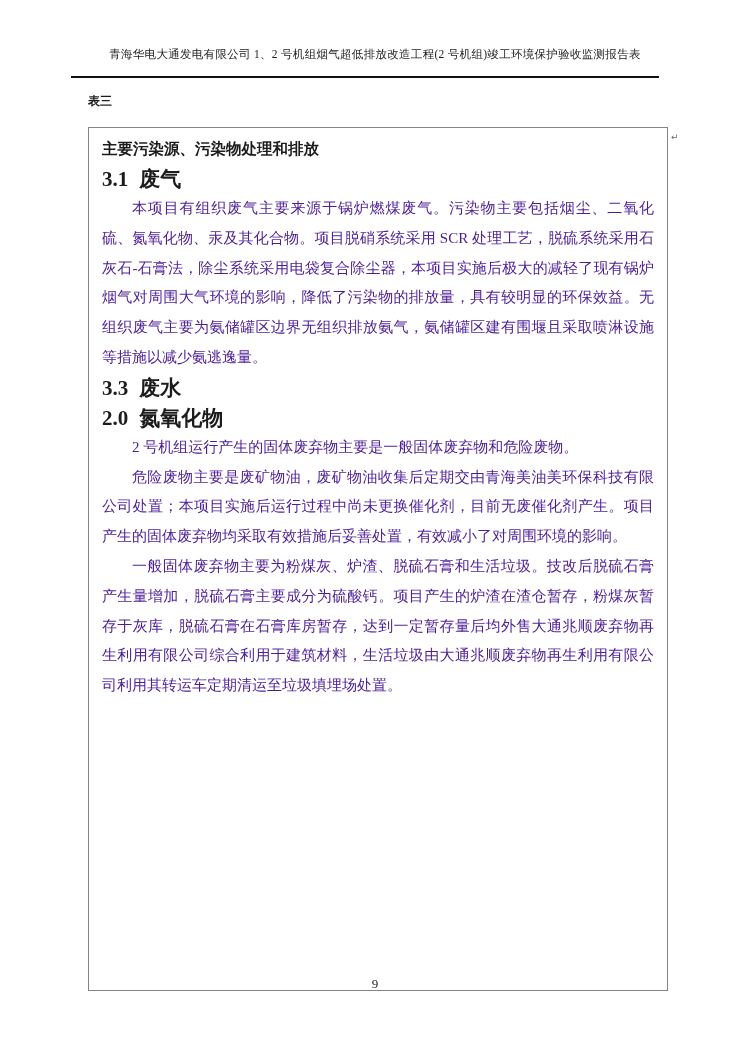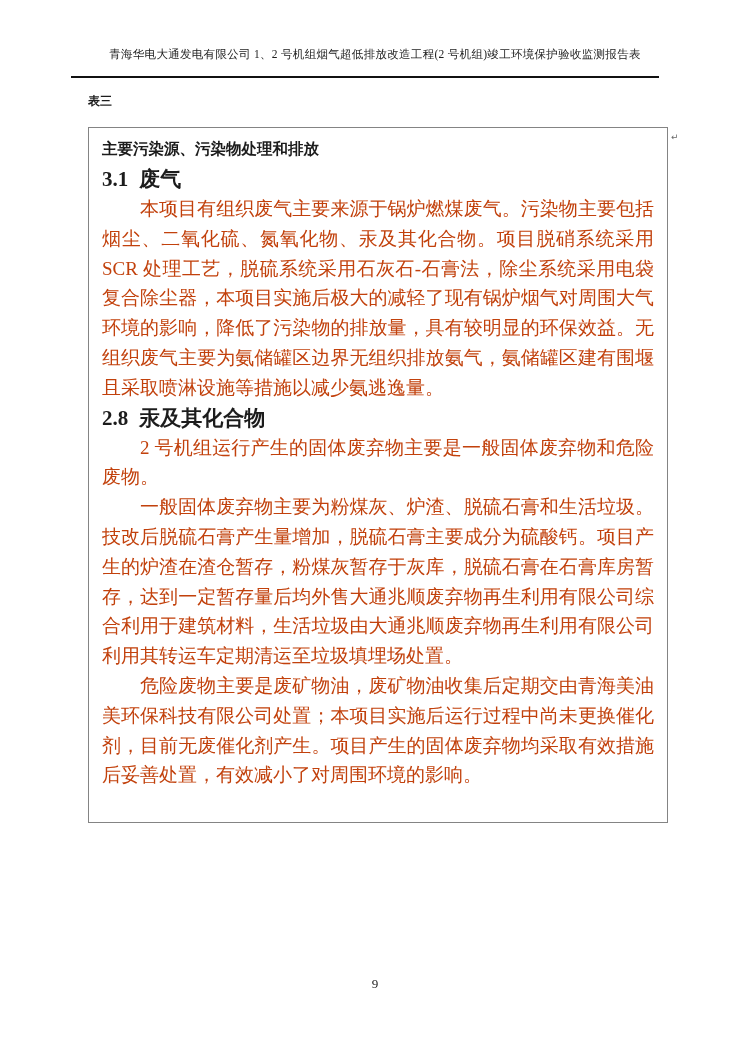--- a/index.html
+++ b/index.html
@@ -38,21 +38,21 @@
     left: 88px;
     font-family: "Liberation Sans", "DejaVu Sans", sans-serif;
     font-weight: 700;
     font-size: 12px;
   }
   .content-table {
     position: absolute;
     top: 127px;
     left: 88px;
     width: 580px;
-    height: 696px;
+    height: 864px;
     border: 1px solid #848484;
     padding: 5px 13px 0 13px;
     overflow: hidden;
   }
   .content-title {
     font-family: "Liberation Sans", "DejaVu Sans", sans-serif;
     font-weight: 700;
     font-size: 15.5px;
     line-height: 31px;
   }
@@ -60,25 +60,25 @@
     font-family: "Liberation Sans", "DejaVu Sans", sans-serif;
     font-weight: 700;
     font-size: 21px;
     line-height: 30px;
   }
   .section-heading .num {
     font-family: "Liberation Serif", "DejaVu Serif", serif;
     margin-right: 11px;
   }
   .para {
-    font-size: 19px;
+    font-size: 15px;
     line-height: 29.8px;
     text-align: justify;
     text-indent: 2em;
-    color: #c2410c;
+    color: #4c1d95;
   }
   .anchor-mark {
     position: absolute;
     top: 132px;
     left: 671px;
     font-size: 9px;
     color: #6a6a6a;
     font-family: "DejaVu Sans", sans-serif;
   }
   .page-number {
@@ -110,29 +110,32 @@
       <div class="section-heading">
         <span class="num">3.1</span><span>废气</span>
       </div>
       <p class="para">本项目有组织废气主要来源于锅炉燃煤废气。污染物主要包括烟尘、二氧化硫、氮氧化物、汞及其化合物。项目脱硝系统采用 SCR 处理工艺，脱硫系统采用石灰石-石膏法，除尘系统采用电袋复合除尘器，本项目实施后极大的减轻了现有锅炉烟气对周围大气环境的影响，降低了污染物的排放量，具有较明显的环保效益。无组织废气主要为氨储罐区边界无组织排放氨气，氨储罐区建有围堰且采取喷淋设施等措施以减少氨逃逸量。</p>
     </div>
 
     <div class="section">
     </div>
 
     <div class="section">
+      <div class="section-heading">
+        <span class="num">3.3</span><span>废水</span>
+      </div>
     </div>
 
     <div class="section">
       <div class="section-heading">
-        <span class="num">2.8</span><span>汞及其化合物</span>
+        <span class="num">2.0</span><span>氮氧化物</span>
       </div>
       <p class="para">2 号机组运行产生的固体废弃物主要是一般固体废弃物和危险废物。</p>
+      <p class="para">危险废物主要是废矿物油，废矿物油收集后定期交由青海美油美环保科技有限公司处置；本项目实施后运行过程中尚未更换催化剂，目前无废催化剂产生。项目产生的固体废弃物均采取有效措施后妥善处置，有效减小了对周围环境的影响。</p>
       <p class="para">一般固体废弃物主要为粉煤灰、炉渣、脱硫石膏和生活垃圾。技改后脱硫石膏产生量增加，脱硫石膏主要成分为硫酸钙。项目产生的炉渣在渣仓暂存，粉煤灰暂存于灰库，脱硫石膏在石膏库房暂存，达到一定暂存量后均外售大通兆顺废弃物再生利用有限公司综合利用于建筑材料，生活垃圾由大通兆顺废弃物再生利用有限公司利用其转运车定期清运至垃圾填埋场处置。</p>
-      <p class="para">危险废物主要是废矿物油，废矿物油收集后定期交由青海美油美环保科技有限公司处置；本项目实施后运行过程中尚未更换催化剂，目前无废催化剂产生。项目产生的固体废弃物均采取有效措施后妥善处置，有效减小了对周围环境的影响。</p>
     </div>
 
   </div>
 
   <div class="anchor-mark">↵</div>
 
   <div class="page-number">9</div>
 
 </div>
 

